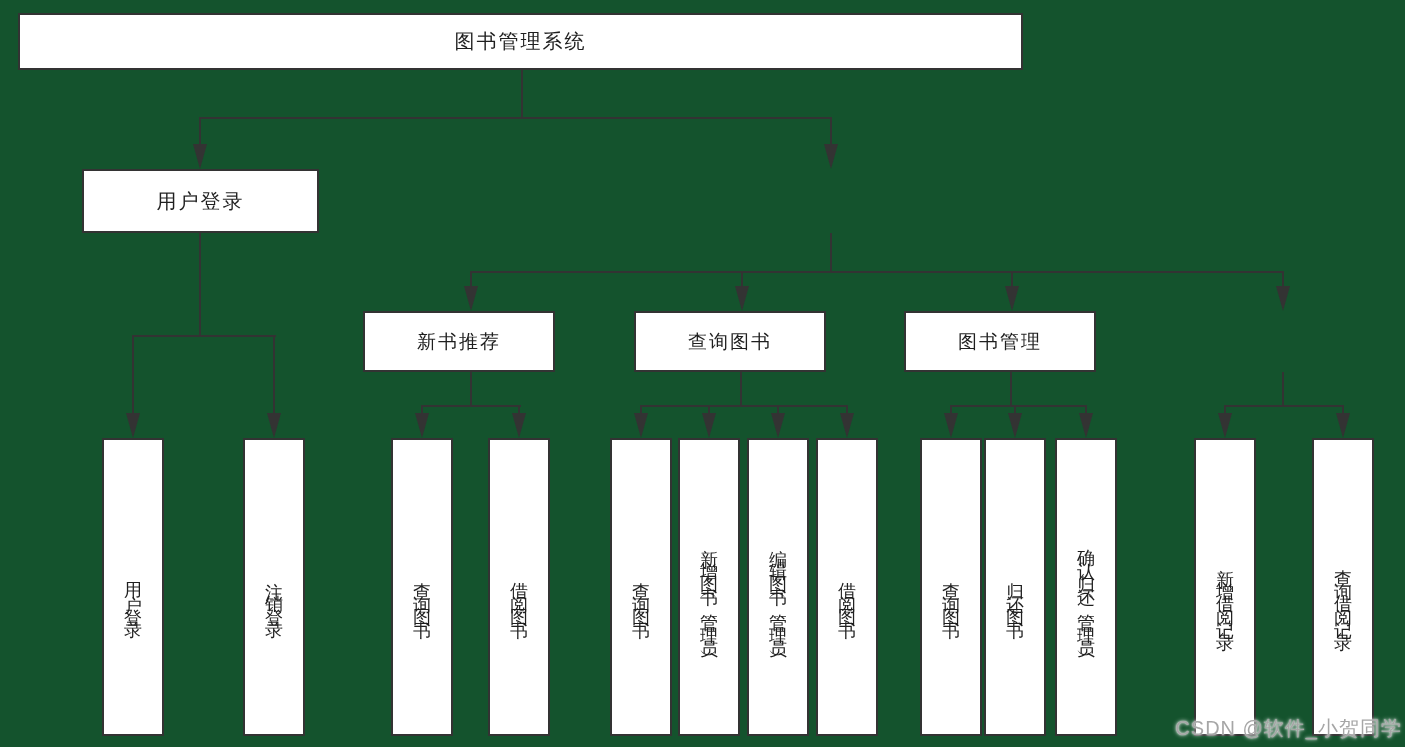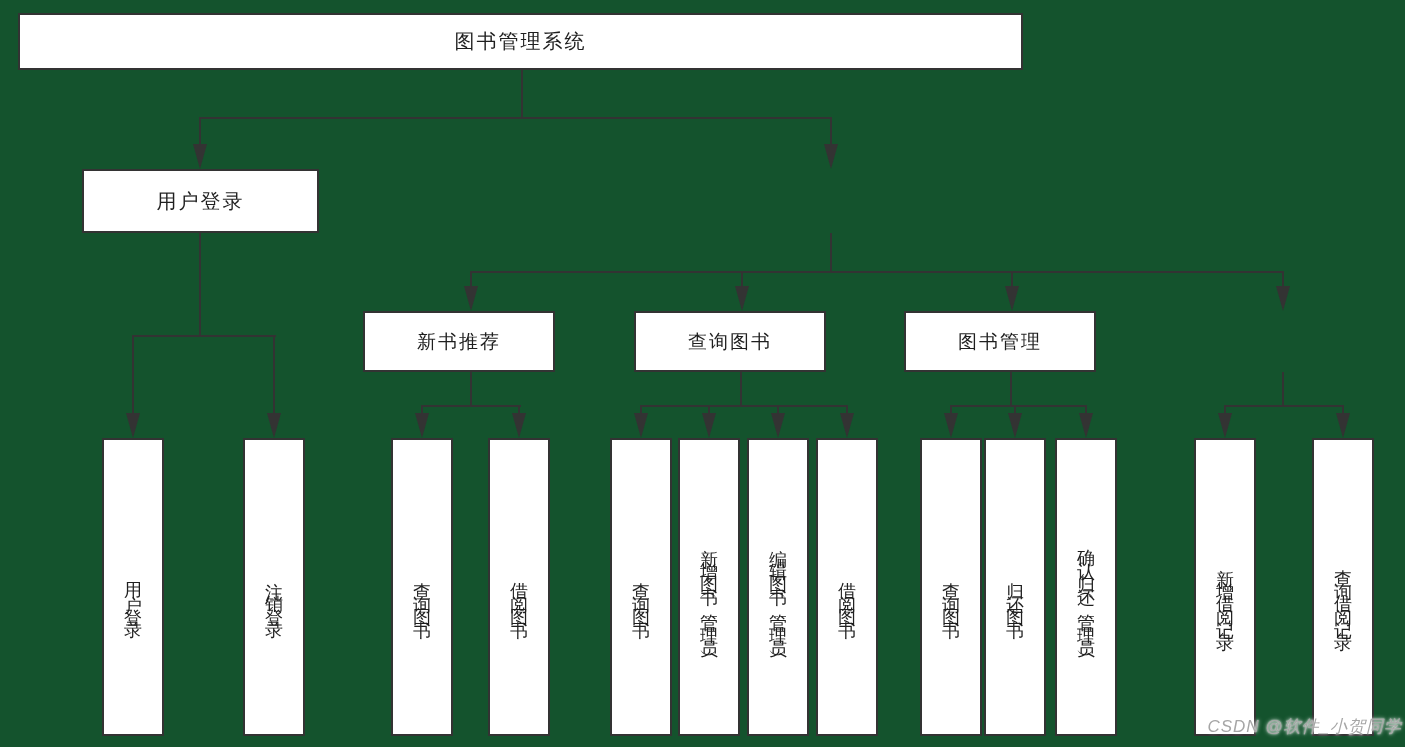--- a/index.html
+++ b/index.html
@@ -46,27 +46,26 @@
     width: 0; height: 0;
     border-left: 7px solid transparent;
     border-right: 7px solid transparent;
     border-top: 25px solid #333333;
     z-index: 1;
   }
   .watermark {
     position: absolute;
     right: 3px;
     top: 715px;
-    font-size: 17px;
+    font-size: 20px;
     color: #a6a6a6;
     letter-spacing: 1px;
     z-index: 5;
     text-shadow: 0 0 2px #ffffff, 0 0 4px #ffffff;
     white-space: nowrap;
-    font-style: italic;
   }
 </style>
 </head>
 <body>
 
 <div id="canvas">
 
   <div class="box lvl0">
     <span>图书管理系统</span>
   </div>

